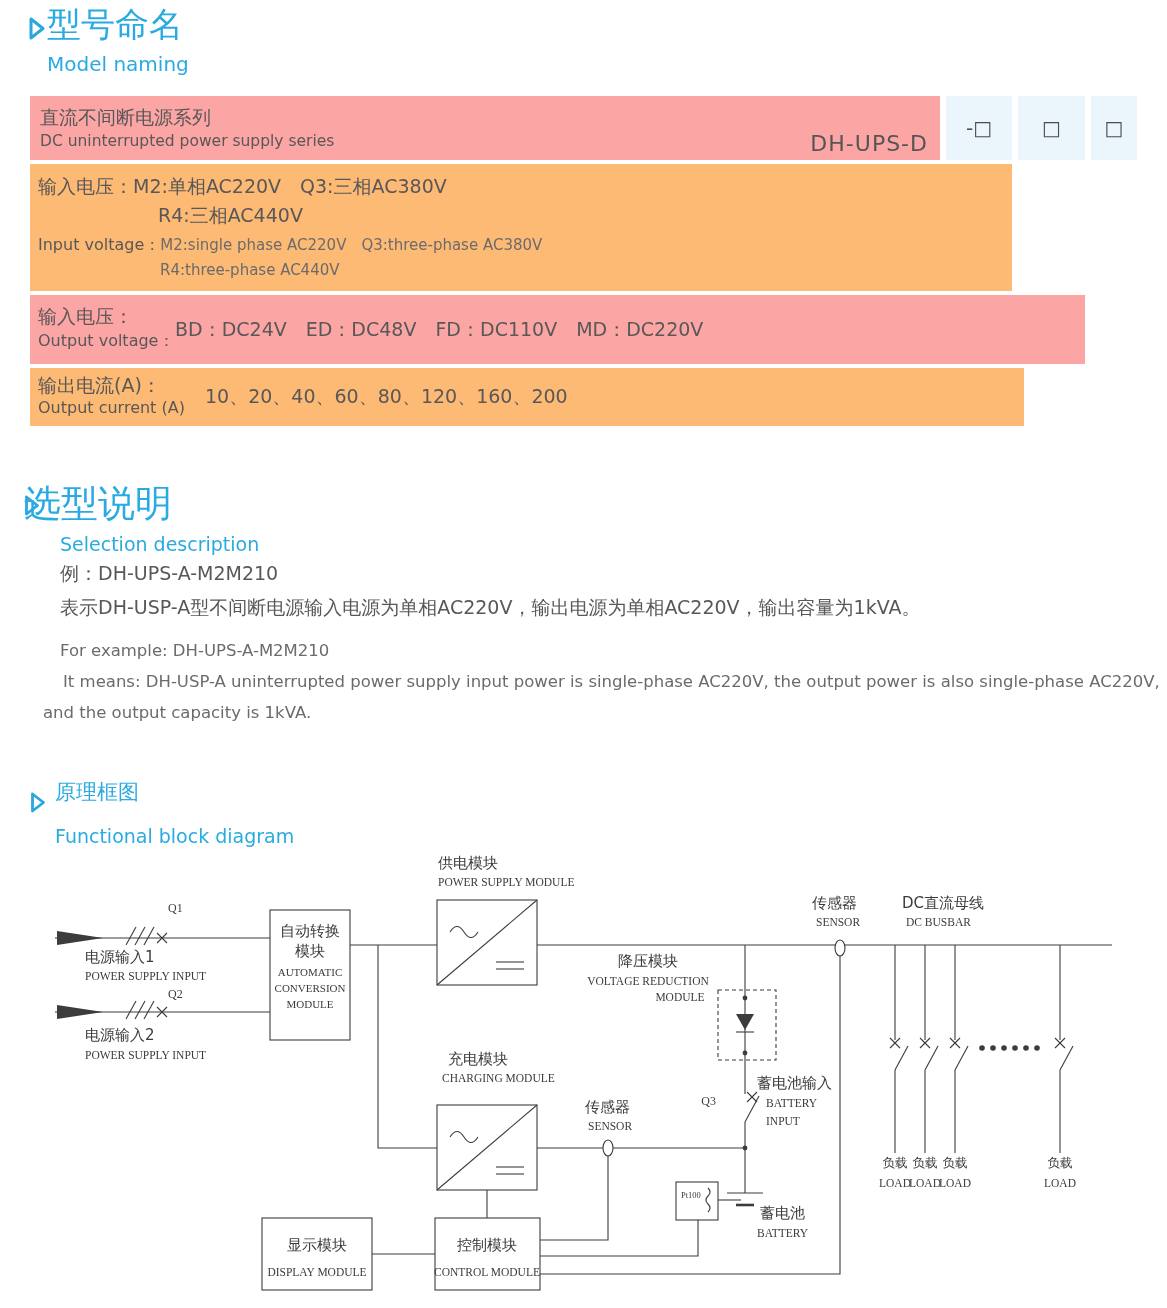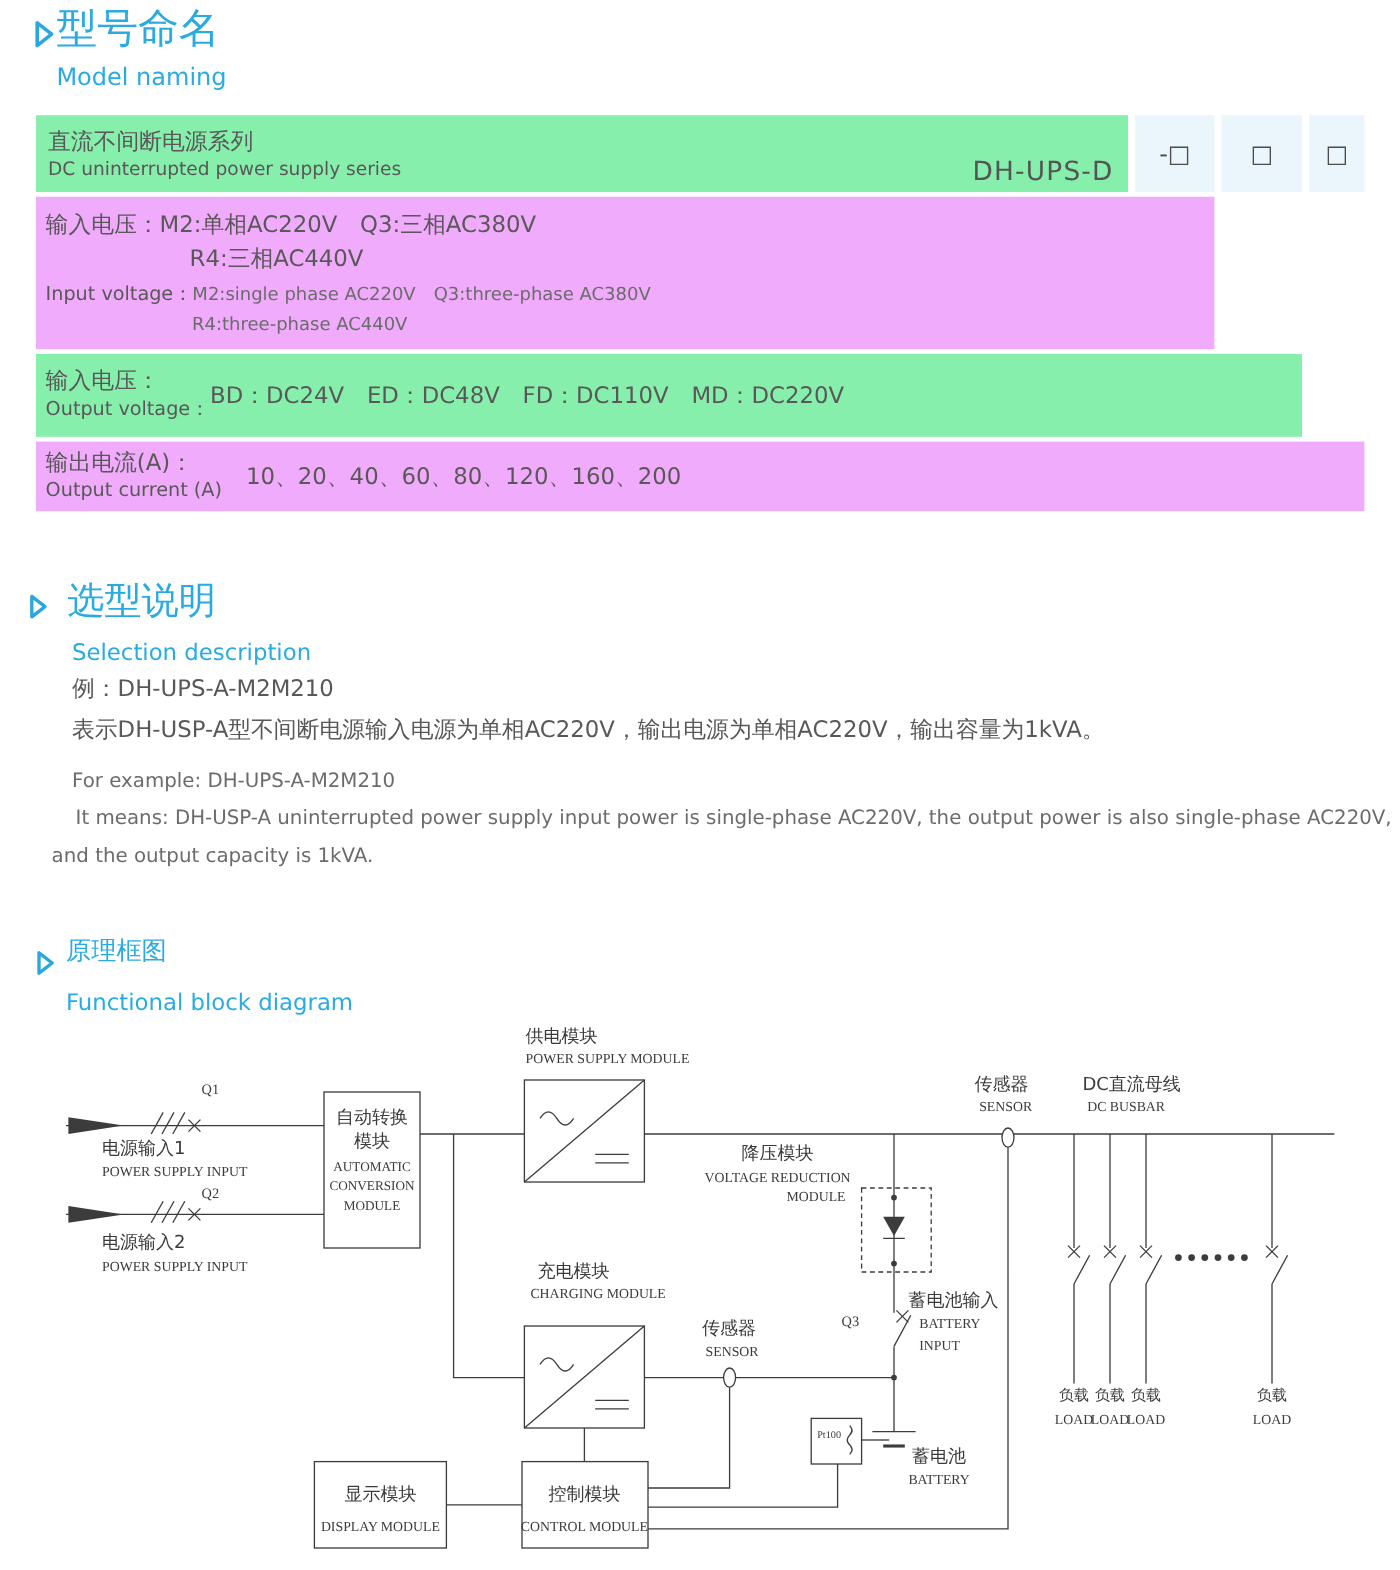--- a/index.html
+++ b/index.html
@@ -2,22 +2,22 @@
 <html><head>
 <meta charset="utf-8">
 <style>
   *{margin:0;padding:0;box-sizing:border-box}
   html,body{background:#ffffff}
   body{font-family:"DejaVu Sans","Liberation Sans",sans-serif;color:#595757}
   .page{position:relative;width:1167px;height:1308px;background:#fff;overflow:hidden}
   .abs{position:absolute}
   .hd-zh{color:#29abe2;line-height:1.1}
   .hd-en{color:#29abe2}
-  .row-blue{background:#86efac}
-  .row-gray{background:#f0abfc}
+  .row-blue{background:#fca5a5}
+  .row-gray{background:#fdba74}
   .code-cell{background:#eaf5fc;display:flex;align-items:center;justify-content:center;
              font-size:20px;color:#4d4d4d}
   .lbl-zh{font-size:19px;color:#595757}
   .lbl-en{font-size:16px;color:#595757}
   .val{font-size:19px;color:#595757}
   .val-en{font-size:15px;color:#6b6b6b}
   .sel-zh{font-size:19px;color:#595757}
   .sel-en{font-size:16.5px;color:#6b6b6b}
   svg text{fill:#3b3b3b}
   .t-zh{font-size:15px;font-family:"DejaVu Sans",sans-serif}
@@ -63,30 +63,30 @@
     </div>
     <div class="abs val-en" style="left:130px;top:97px">R4:three-phase AC440V</div>
   </div>
 
   <div class="abs row-blue" style="left:30px;top:295px;width:1055px;height:69px">
     <div class="abs lbl-zh" style="left:8px;top:9px">输入电压：</div>
     <div class="abs lbl-en" style="left:8px;top:36px">Output voltage：</div>
     <div class="abs val" style="left:145px;top:22px">BD：DC24V　ED：DC48V　FD：DC110V　MD：DC220V</div>
   </div>
 
-  <div class="abs row-gray" style="left:30px;top:368px;width:1107px;height:58px">
+  <div class="abs row-gray" style="left:30px;top:368px;width:994px;height:58px">
     <div class="abs lbl-zh" style="left:8px;top:5px">输出电流(A)：</div>
     <div class="abs lbl-en" style="left:8px;top:30px">Output current (A)</div>
     <div class="abs val" style="left:175px;top:16px">10、20、40、60、80、120、160、200</div>
   </div>
 
   <svg class="abs" style="left:24px;top:494px" width="16" height="24" viewBox="0 0 16 24">
     <polygon points="2.5,3 13.5,11.5 2.5,20" fill="none" stroke="#2ba7df" stroke-width="2.8" stroke-linejoin="round"></polygon>
   </svg>
-  <div class="abs hd-zh" style="left:56px;top:484px;font-size:31px">选型说明</div>
+  <div class="abs hd-zh" style="left:24px;top:484px;font-size:37px">选型说明</div>
   <div class="abs hd-en" style="left:60px;top:533px;font-size:19px">Selection description</div>
 
   <div class="abs sel-zh" style="left:60px;top:561px">例：DH-UPS-A-M2M210</div>
   <div class="abs sel-zh" style="left:60px;top:595px">表示DH-USP-A型不间断电源输入电源为单相AC220V，输出电源为单相AC220V，输出容量为1kVA。</div>
   <div class="abs sel-en" style="left:60px;top:641px">For example: DH-UPS-A-M2M210</div>
   <div class="abs sel-en" style="left:63px;top:672px">It means: DH-USP-A uninterrupted power supply input power is single-phase AC220V, the output power is also single-phase AC220V,</div>
   <div class="abs sel-en" style="left:43px;top:703px">and the output capacity is 1kVA.</div>
 
   <svg class="abs" style="left:30px;top:791px" width="16" height="24" viewBox="0 0 16 24">
     <polygon points="2.5,3 13.5,11.5 2.5,20" fill="none" stroke="#2ba7df" stroke-width="2.8" stroke-linejoin="round"></polygon>

